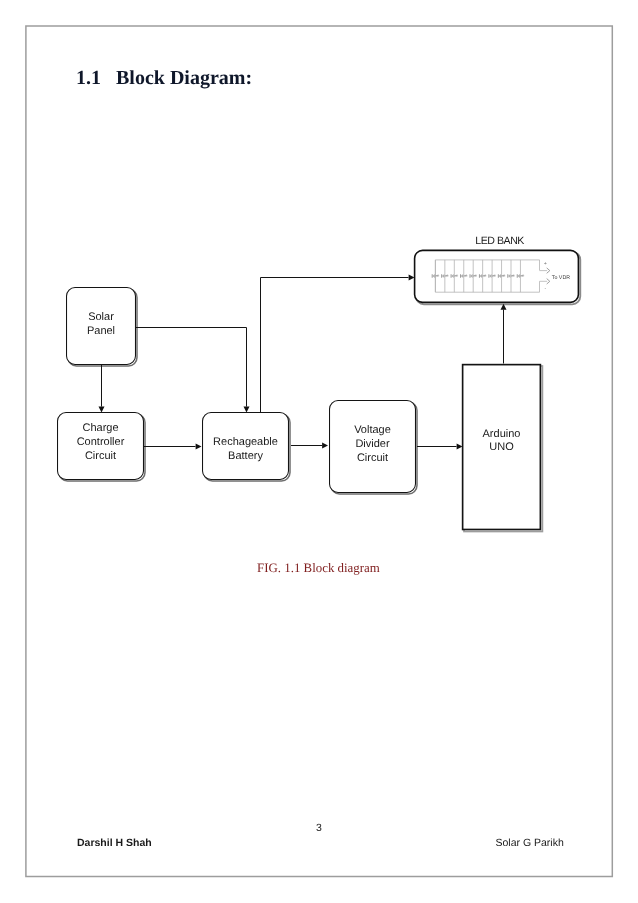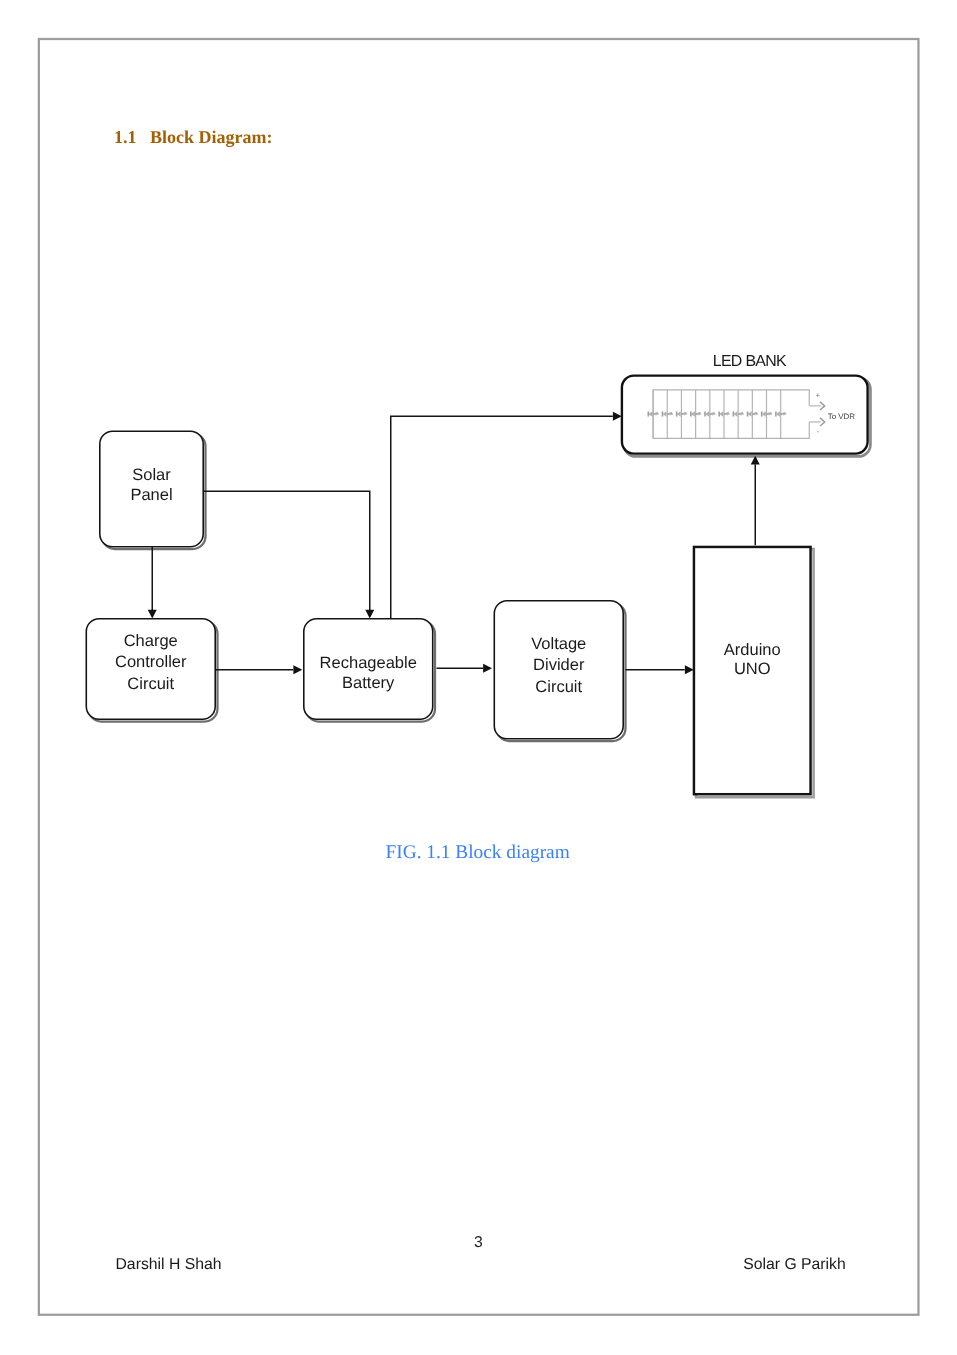--- a/index.html
+++ b/index.html
@@ -1,21 +1,21 @@
 <!DOCTYPE html>
 <html><head>
 <meta charset="utf-8">
 <style>
   html,body{margin:0;padding:0;background:#fff;}
   body{width:638px;height:903px;font-family:"Liberation Sans",sans-serif;-webkit-font-smoothing:antialiased;text-rendering:geometricPrecision;}
   #page{position:absolute;left:0;top:0;width:638px;height:903px;background:#fff;overflow:hidden;}
   #frame{position:absolute;left:0;top:0;width:638px;height:903px;}
-  #title{position:absolute;left:76px;top:85px;line-height:1;color:#a16207;font-family:"Liberation Serif",serif;font-weight:bold;font-size:12px;white-space:pre;}
+  #title{position:absolute;left:76px;top:68px;line-height:1;color:#0f172a;font-family:"Liberation Serif",serif;font-weight:bold;font-size:20px;white-space:pre;}
   #diagram{position:absolute;left:0;top:0;width:638px;height:903px;}
-  .cap{position:absolute;font-family:"Liberation Serif",serif;font-size:12.9px;color:#3b82f6;white-space:pre;line-height:1;}
+  .cap{position:absolute;font-family:"Liberation Serif",serif;font-size:12.9px;color:#7f1d1d;white-space:pre;line-height:1;}
   .foot{position:absolute;font-size:10.5px;color:#1a1a1a;white-space:pre;line-height:1;}
   .blk-text{font-family:"Liberation Sans",sans-serif;font-size:11px;fill:#1a1a1a;}
   #diagram, #title, .cap, .foot{transform:translateZ(0);}
 </style>
 </head>
 <body>
 
 <div id="page">
   <svg id="frame" viewBox="0 0 638 903" width="638" height="903">
       <rect x="25.9" y="26" width="586.4" height="850.5" fill="none" stroke="#9d9d9d" stroke-width="1.5"></rect>
@@ -175,15 +175,15 @@
           <path d="M546.6999999999999,278.6 L549.8,281.3 L546.6999999999999,284" fill="none" stroke="#999" stroke-width="0.95" stroke-linejoin="miter"></path>
           <text x="545.3" y="265.3" font-size="5.4" fill="#777" text-anchor="middle" font-family="&quot;Liberation Sans&quot;,sans-serif">+</text>
           <text x="545.3" y="289.6" font-size="5.4" fill="#8b8b8b" text-anchor="middle" font-family="&quot;Liberation Sans&quot;,sans-serif">-</text>
           <text x="551.8" y="279.4" fill="#3d3d3d" font-family="&quot;Liberation Sans&quot;,sans-serif" style="font-size: 5.3px;">To  VDR</text>
         </g>
       </g>
     </svg>
 
   <div class="cap" style="left:257px;top:562px;">FIG. 1.1 Block diagram</div>
   <div class="foot" style="left:316px;top:823px;">3</div>
-  <div class="foot" style="left:77px;top:837.8px;">Darshil H Shah</div>
+  <div class="foot" style="left:77px;top:837.8px;font-weight:bold;">Darshil H Shah</div>
   <div class="foot" style="left:495.5px;top:837.8px;">Solar G Parikh</div>
 </div>
 
 </body></html>

